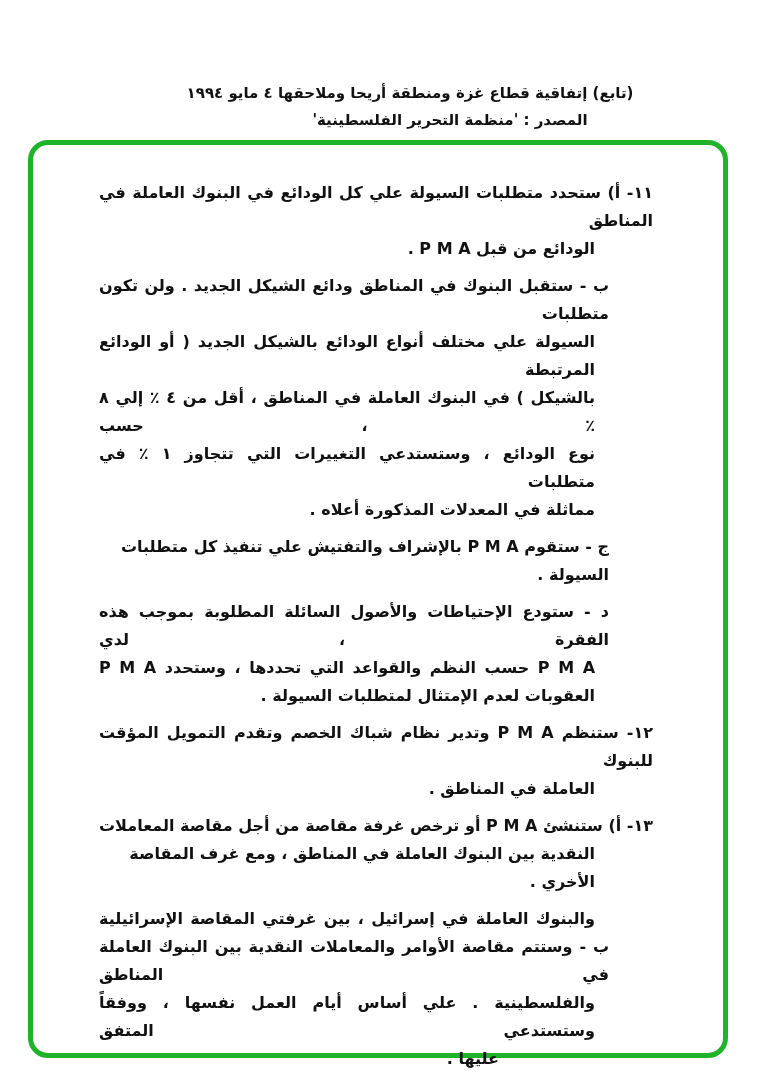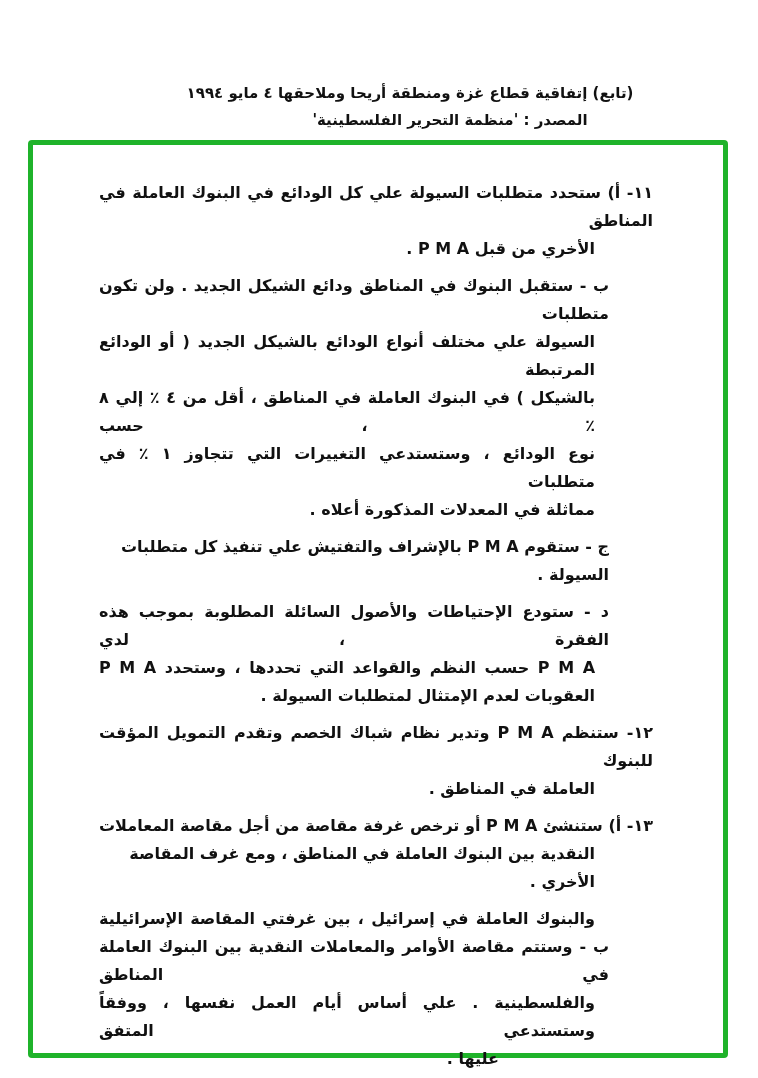--- a/index.html
+++ b/index.html
@@ -20,21 +20,21 @@
   }
   .hdr2 {
     position:absolute; top:71px; left:142px; width:616px;
     direction:rtl; text-align:center;
     font-size:15px; font-weight:bold;
   }
   .frame {
     position:absolute; top:100px; left:28px;
     width:690px; height:908px;
     border:5px solid #1fb32a;
-    border-radius:4px;
+    border-radius:20px;
     background:#ffffff;
   }
   .content {
     direction:rtl;
     padding:34px 70px 0 66px;
     font-size:16px; font-weight:bold;
     line-height:28px;
   }
   .para { margin:0 0 9px 0; text-align:right; }
   .p-sub { margin-right:44px; }
@@ -54,21 +54,21 @@
 <div class="page" style="color: rgb(17, 17, 17); background: rgb(255, 255, 255);">
 
   <div class="hdr1">(تابع) إتفاقية قطاع غزة ومنطقة أريحا وملاحقها ٤ مايو ١٩٩٤</div>
 
   <div class="hdr2">المصدر : 'منظمة التحرير الفلسطينية'</div>
 
   <div class="frame" style="border-color: rgb(31, 179, 42);">
     <div class="content" id="doc-body">
         <div class="para p-item">
           <div class="line just">١١- أ) ستحدد متطلبات السيولة علي كل الودائع في البنوك العاملة في المناطق</div>
-          <div class="line cont fin">الأخري من قبل P M A .</div>
+          <div class="line cont fin">الودائع من قبل P M A .</div>
         </div>
         <div class="para p-sub">
           <div class="line just">ب - ستقبل البنوك في المناطق ودائع الشيكل الجديد . ولن تكون متطلبات</div>
           <div class="line cont just">السيولة علي مختلف أنواع الودائع بالشيكل الجديد ( أو الودائع المرتبطة</div>
           <div class="line cont just">بالشيكل ) في البنوك العاملة في المناطق ، أقل من ٤ ٪ إلي ٨ ٪ ، حسب</div>
           <div class="line cont just">نوع الودائع ، وستستدعي التغييرات التي تتجاوز ١ ٪ في متطلبات</div>
           <div class="line cont fin">مماثلة في المعدلات المذكورة أعلاه .</div>
         </div>
         <div class="para p-sub">
           <div class="line fin">ج - ستقوم P M A بالإشراف والتفتيش علي تنفيذ كل متطلبات السيولة .</div>

